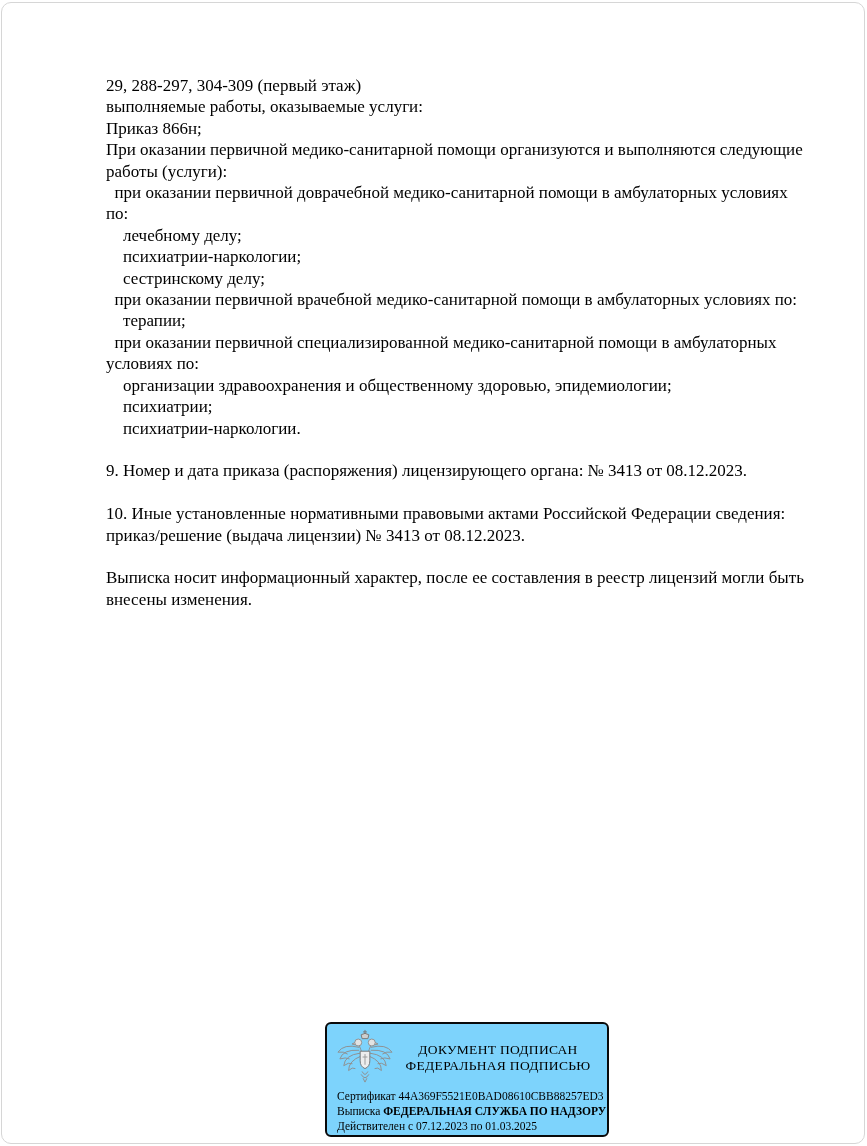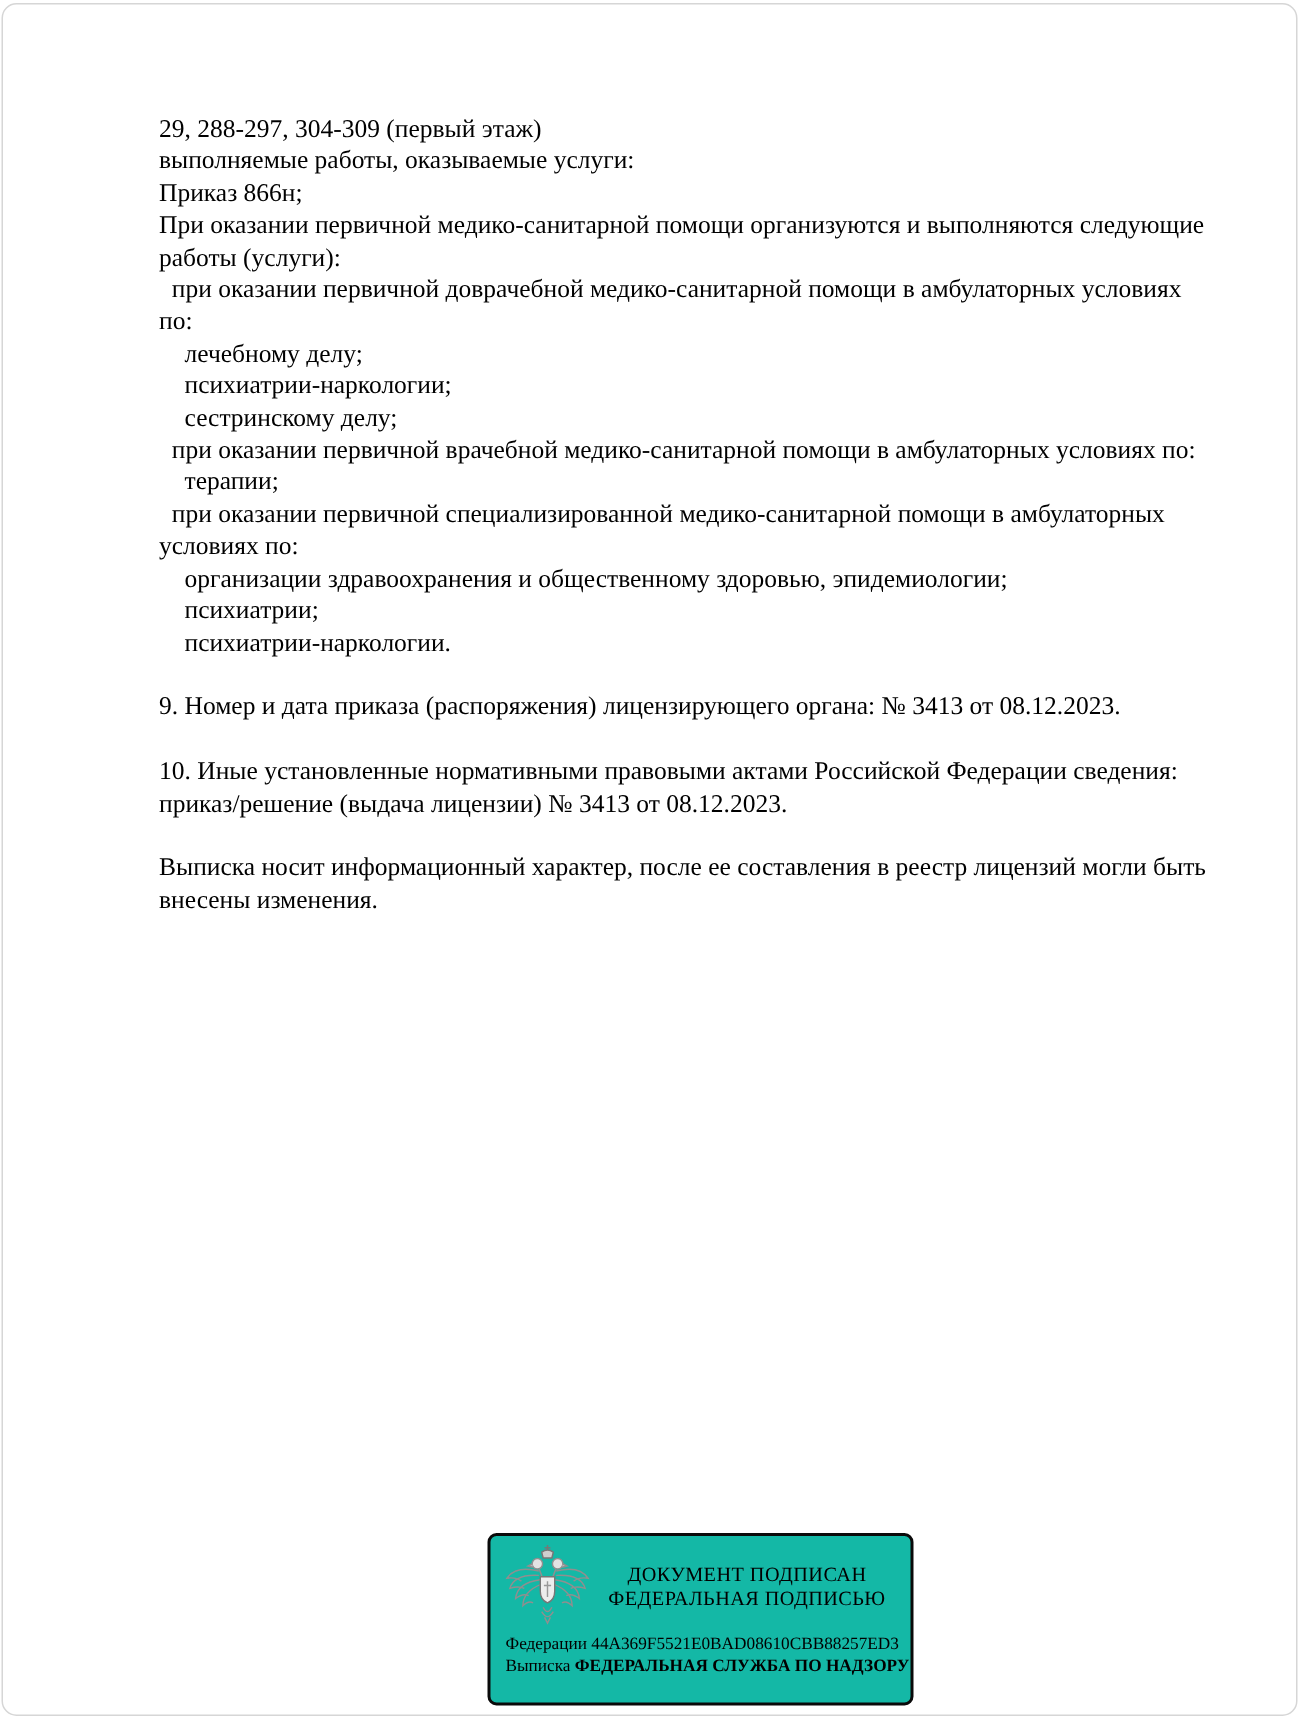--- a/index.html
+++ b/index.html
@@ -34,21 +34,21 @@
   
   .stamp {
     position: absolute;
     left: 323px;
     top: 1019px;
     width: 284px;
     height: 115px;
     box-sizing: border-box;
     border: 2.5px solid #0a0a0a;
     border-radius: 6px;
-    background: #14b8a6;
+    background: #7dd3fc;
     overflow: hidden;
   }
   .stamp-top {
     display: flex;
     align-items: center;
     height: 58px;
     padding: 4px 8px 0 6px;
   }
   .emblem {
     width: 64px;
@@ -111,18 +111,19 @@
 
           <path d="M29 44 Q32 50 35 44 M28 47 Q32 54 36 47 M30 51 L32 55 L34 51" stroke="#8f8f8f"></path>
         </g>
       </svg>
       <div class="stamp-titles">
         <div>ДОКУМЕНТ ПОДПИСАН</div>
         <div>ФЕДЕРАЛЬНАЯ ПОДПИСЬЮ</div>
       </div>
     </div>
     <div class="stamp-info">
-      <div><span>Федерации </span><span>44A369F5521E0BAD08610CBB88257ED3</span></div>
+      <div><span>Сертификат </span><span>44A369F5521E0BAD08610CBB88257ED3</span></div>
       <div><span>Выписка </span><b>ФЕДЕРАЛЬНАЯ СЛУЖБА ПО НАДЗОРУ В С</b></div>
+      <div>Действителен с 07.12.2023 по 01.03.2025</div>
     </div>
   </div>
 
 </div>
 
 </body></html>

